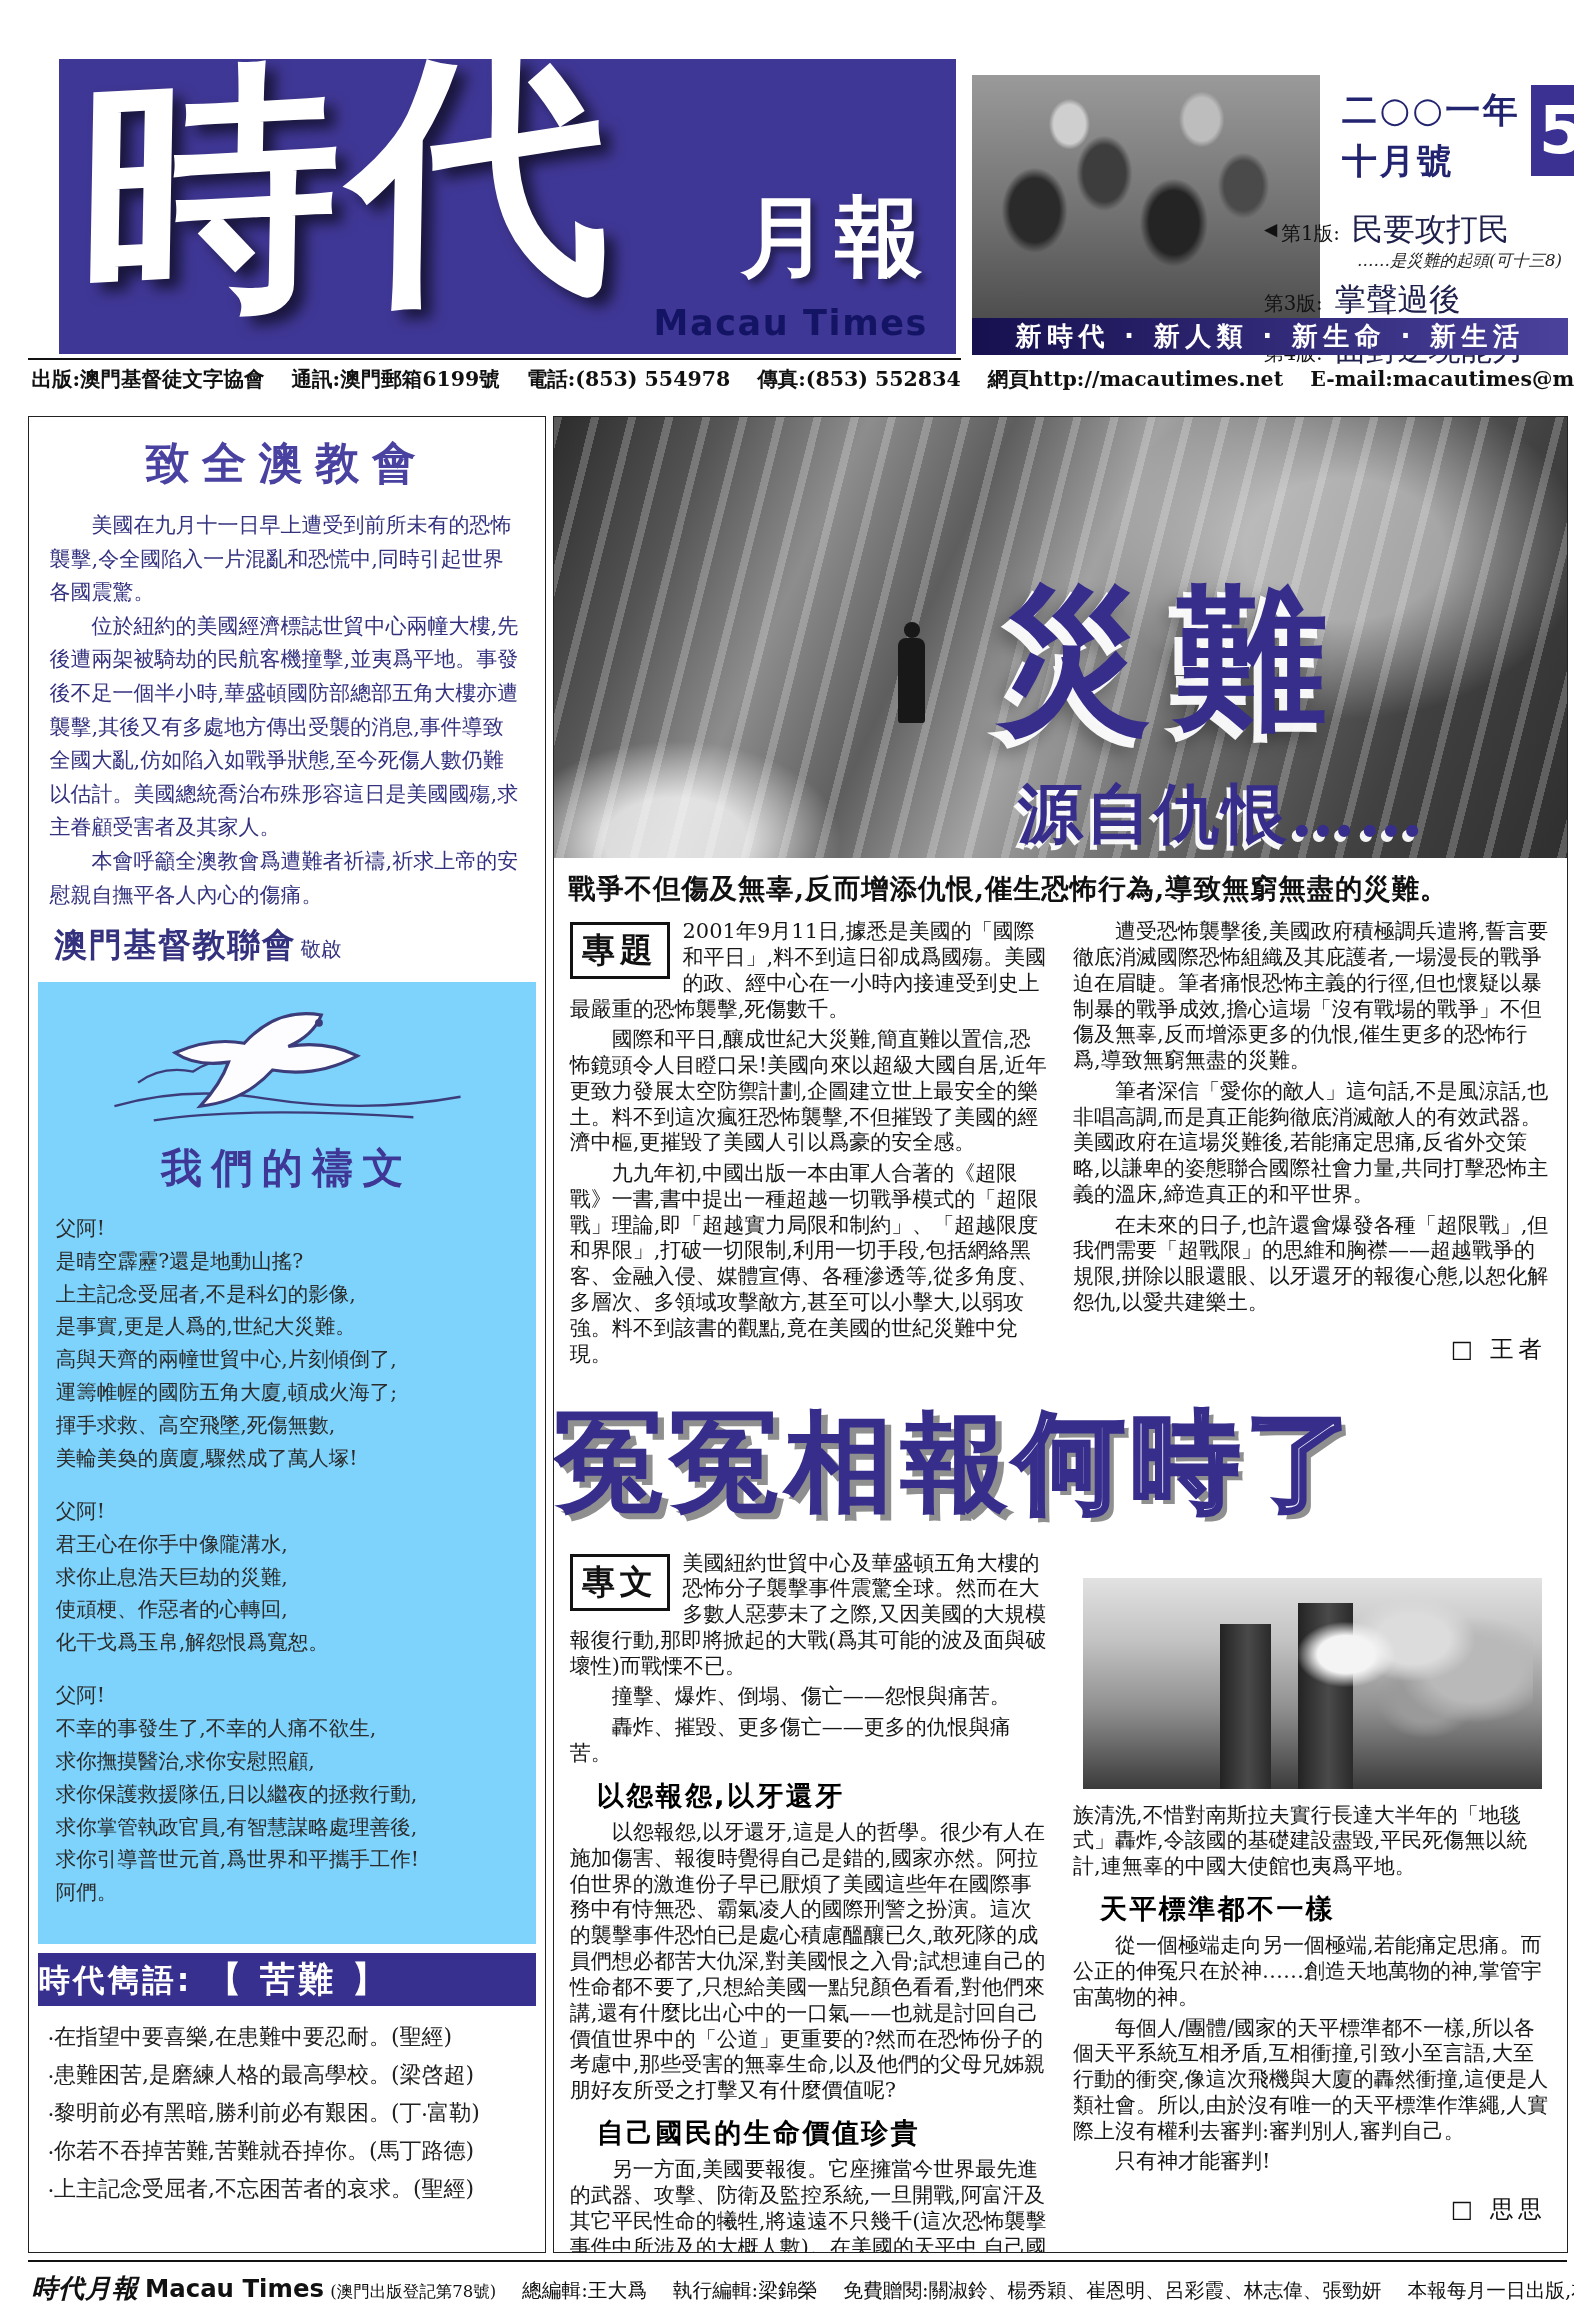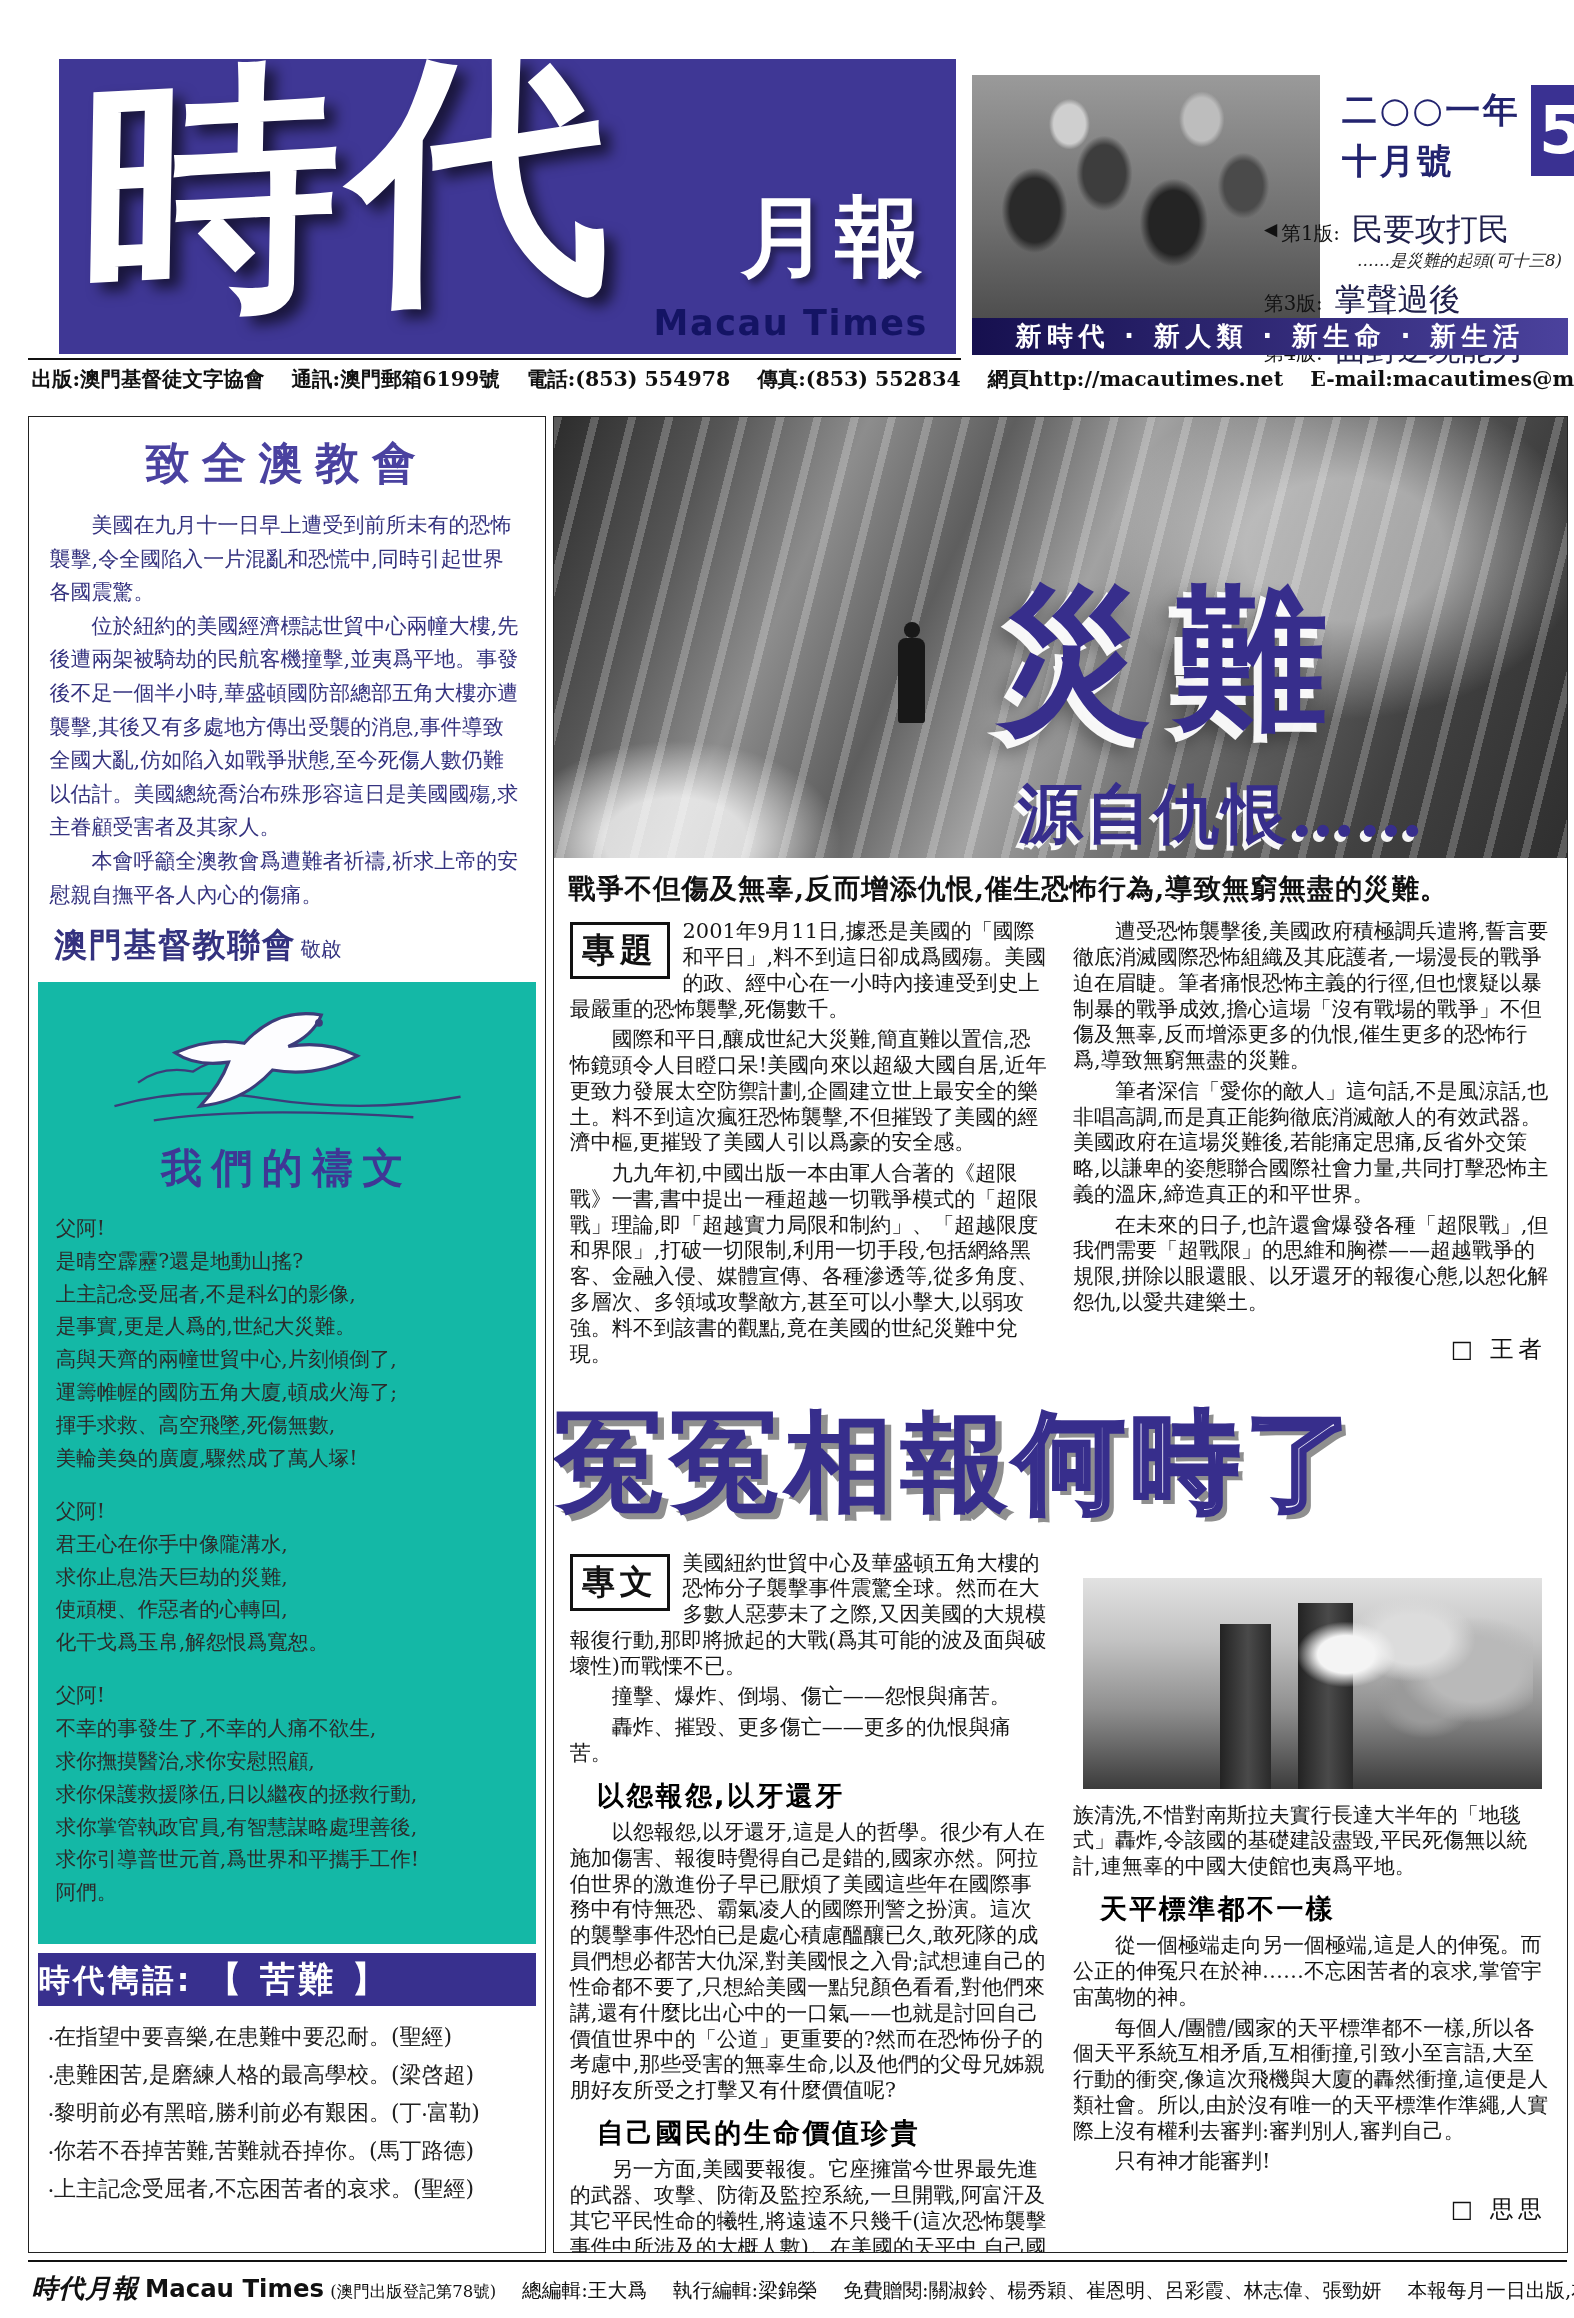--- a/index.html
+++ b/index.html
@@ -42,21 +42,21 @@
   
   .left-col{position:absolute;left:28px;top:416px;width:518px;height:1837px;border:1.6px solid #222;background:#fff;overflow:hidden;box-sizing:border-box;}
   .main-col{position:absolute;left:553px;top:416px;width:1015px;height:1837px;border:1.6px solid #222;background:#fff;overflow:hidden;box-sizing:border-box;}
   
   .church{padding:11px 20.5px 3.1px;}
   .church-title{text-align:center;font-size:44px;font-weight:bold;color:#4a42a0;letter-spacing:12.6px;margin:6.3px 0 15.7px;}
   .church p{font-size:21px;line-height:1.6;color:#34327f;text-indent:2em;margin:0;}
   .church-sign{text-align:left;margin:11px 4.7px 3.1px;color:#34327f;}
   .church-sign .name{font-size:33px;font-weight:bold;letter-spacing:1.6px;}
   .church-sign .suffix{font-size:20.5px;}
-  .prayer{margin:7.9px 9.4px;background:#14b8a6;padding:6.3px 17.3px 14px;}
+  .prayer{margin:7.9px 9.4px;background:#7dd3fc;padding:6.3px 17.3px 14px;}
   .dove-wrap{text-align:center;}
   .prayer-title{text-align:center;font-size:41px;font-weight:bold;color:#3f3795;letter-spacing:9.4px;margin:7.9px 0 15.7px;}
   .prayer p{font-size:20.5px;line-height:1.6;color:#2b2b2b;margin:0;}
   .stanza{margin-bottom:20.5px;}
   .aph-banner{margin:9.4px 9.4px 7.9px;background:#38308e;color:#fff;text-align:left;font-size:31.5px;font-weight:bold;
               padding:3px 0;letter-spacing:3.1px;font-family:"DejaVu Sans","Liberation Sans",sans-serif;}
   .aph-banner .topic{font-size:35px;}
   .aphorisms{padding:4.7px 19px;}
   .aphorisms p{font-size:22px;line-height:1.72;color:#202020;margin:0;}
   
@@ -259,21 +259,21 @@
         <p>另一方面,美國要報復。它座擁當今世界最先進的武器、攻擊、防衛及監控系統,一旦開戰,阿富汗及其它平民性命的犧牲,將遠遠不只幾千(這次恐怖襲擊事件中所涉及的大概人數)。在美國的天平中,自己國民的生命價值遠比其它國民的生命價值珍貴。想當初爲了達到政治目的,爲了制止米諾索維其的種</p>
       </div>
       <div class="fcol">
         <div class="wtc-photo">
           <div class="tower t1"></div>
           <div class="tower t2"></div>
           <div class="smoke"></div>
         </div>
         <p class="noindent">族清洗,不惜對南斯拉夫實行長達大半年的「地毯式」轟炸,令該國的基礎建設盡毀,平民死傷無以統計,連無辜的中國大使館也夷爲平地。</p>
         <div class="subhead">天平標準都不一樣</div>
-        <p>從一個極端走向另一個極端,這是人的伸冤。而公正的伸冤只在於神……不忘困苦者的哀求,掌管宇宙萬物的神。</p>
+        <p>從一個極端走向另一個極端,若能痛定思痛。而公正的伸冤只在於神……創造天地萬物的神,掌管宇宙萬物的神。</p>
         <p>每個人/團體/國家的天平標準都不一樣,所以各個天平系統互相矛盾,互相衝撞,引致小至言語,大至行動的衝突,像這次飛機與大廈的轟然衝撞,這便是人類社會。所以,由於沒有唯一的天平標準作準繩,人實際上沒有權利去審判:審判別人,審判自己。</p>
         <p>只有神才能審判!</p>
         <div class="byline">□  思思</div>
       </div>
     </div>
   </div>
 
   <div class="footer-rule"></div>
   <div class="footer">
     <span>

